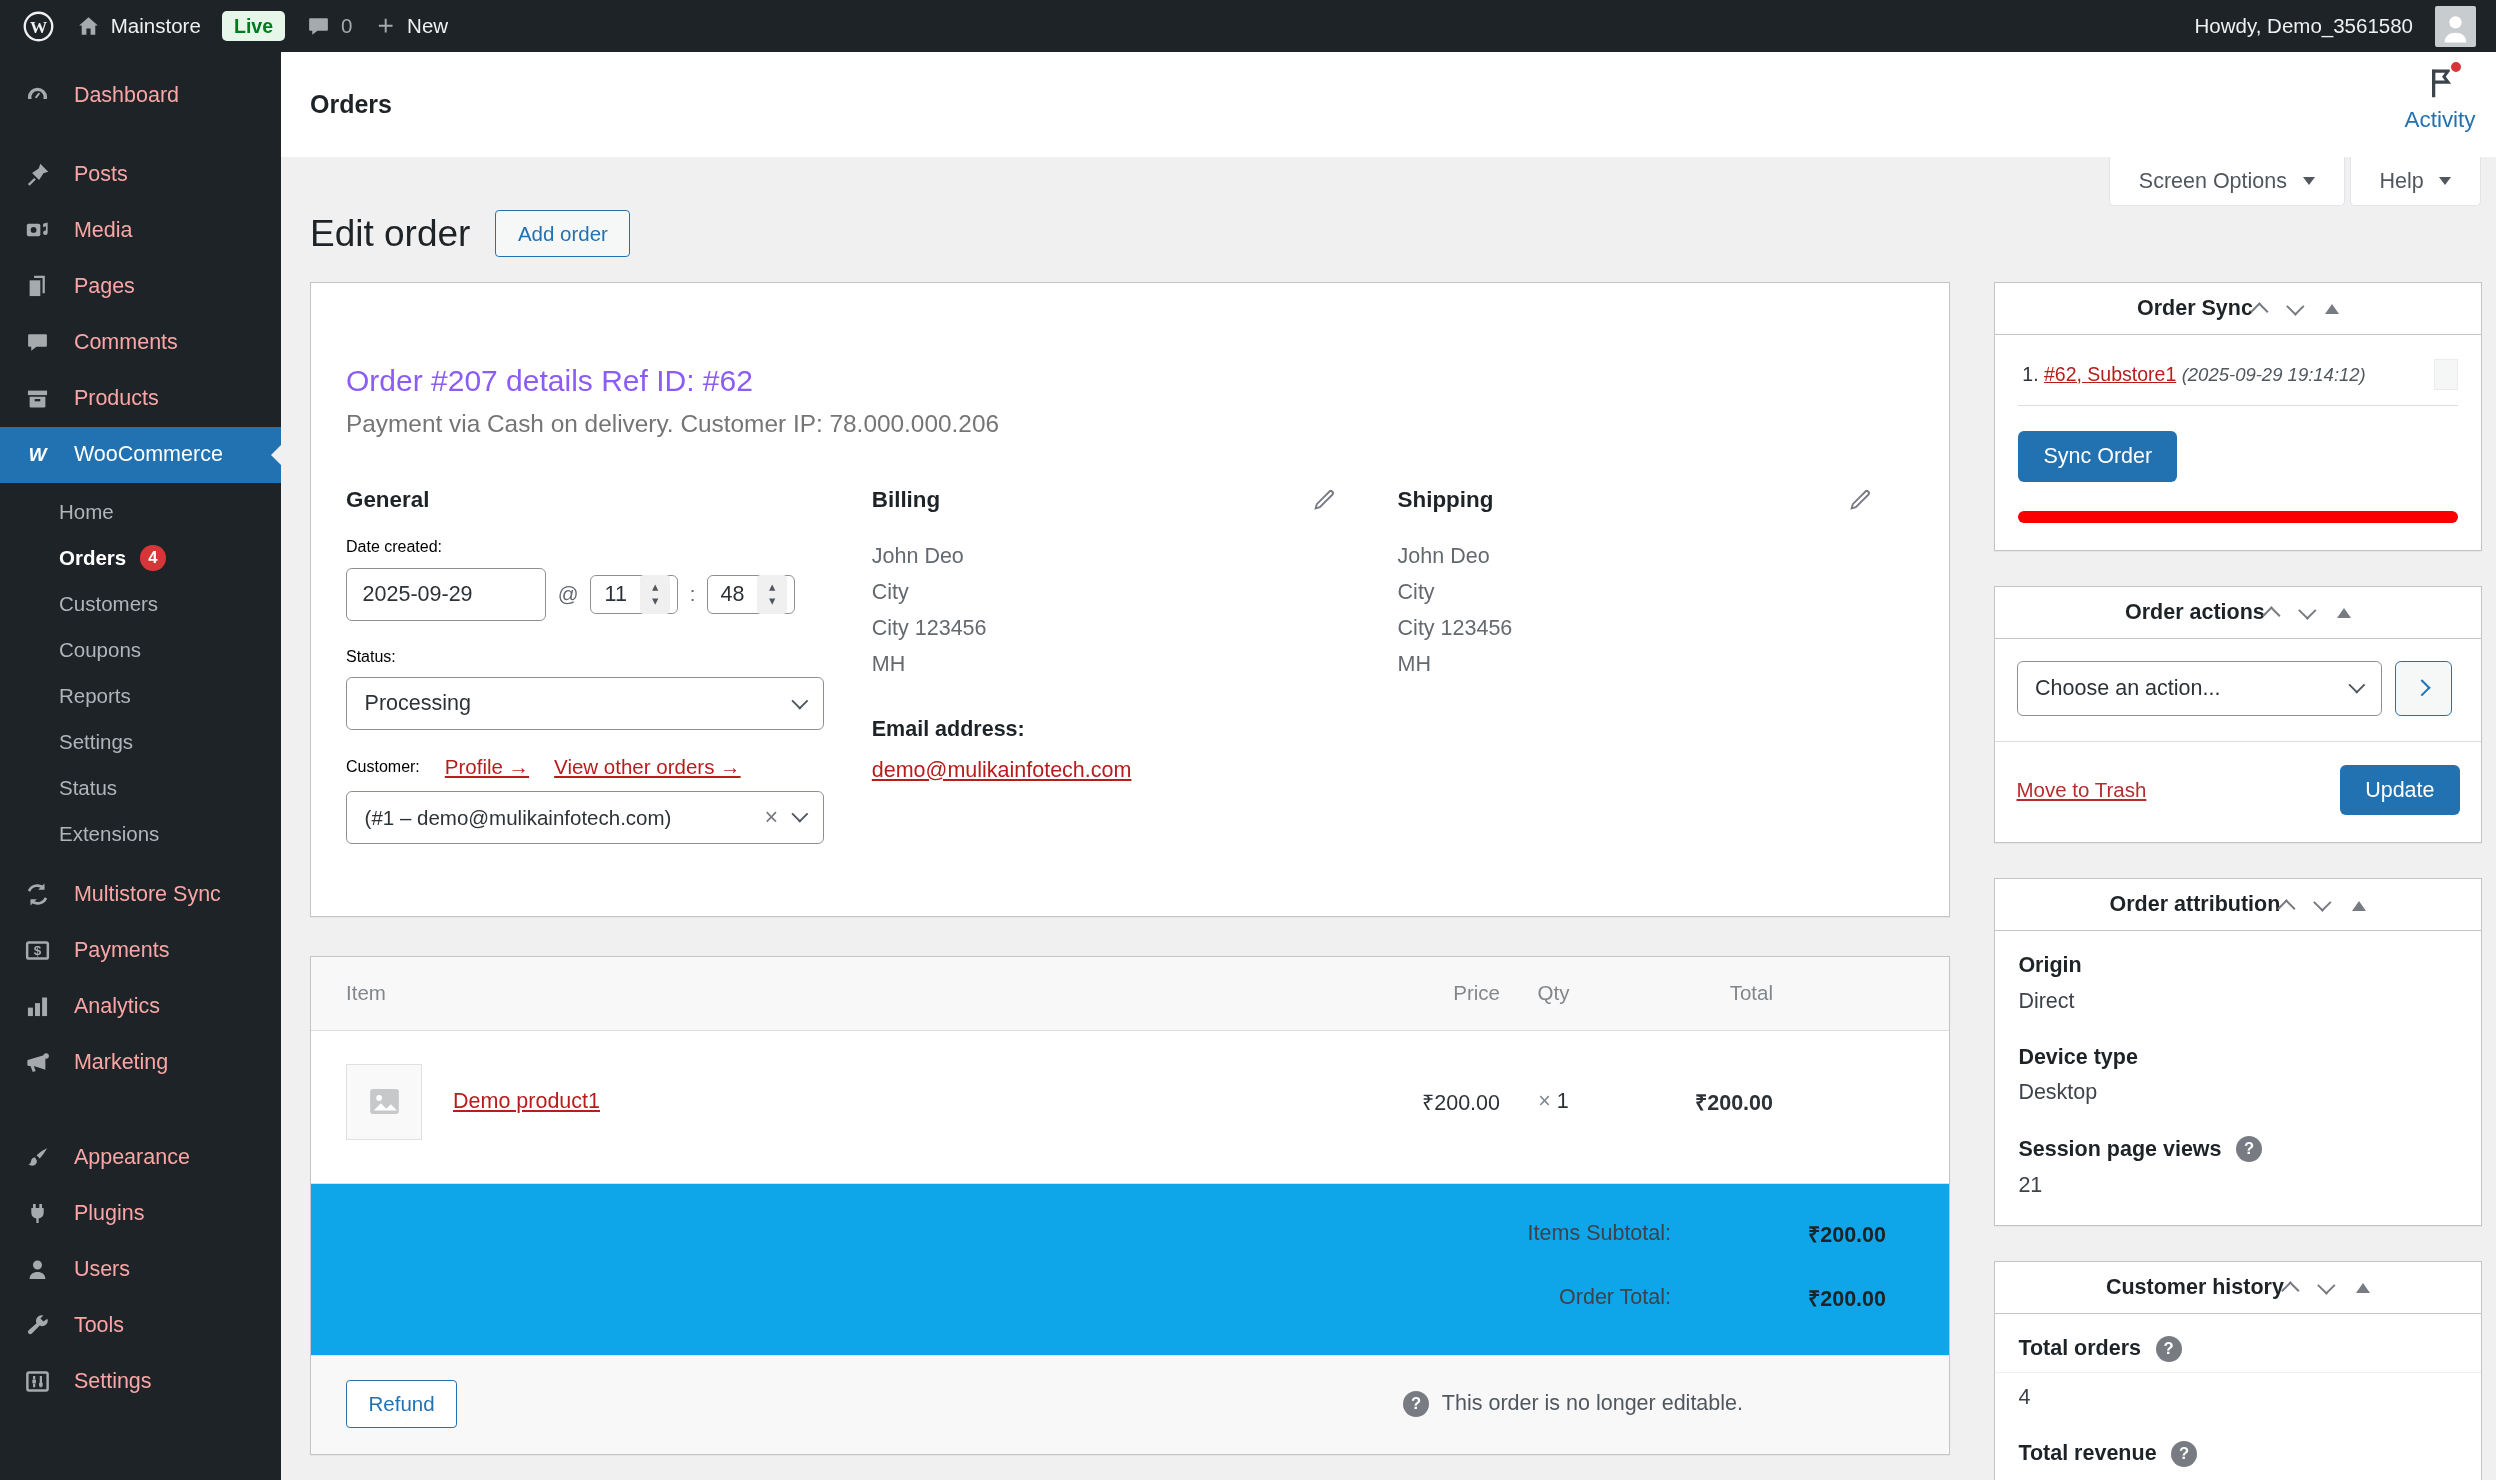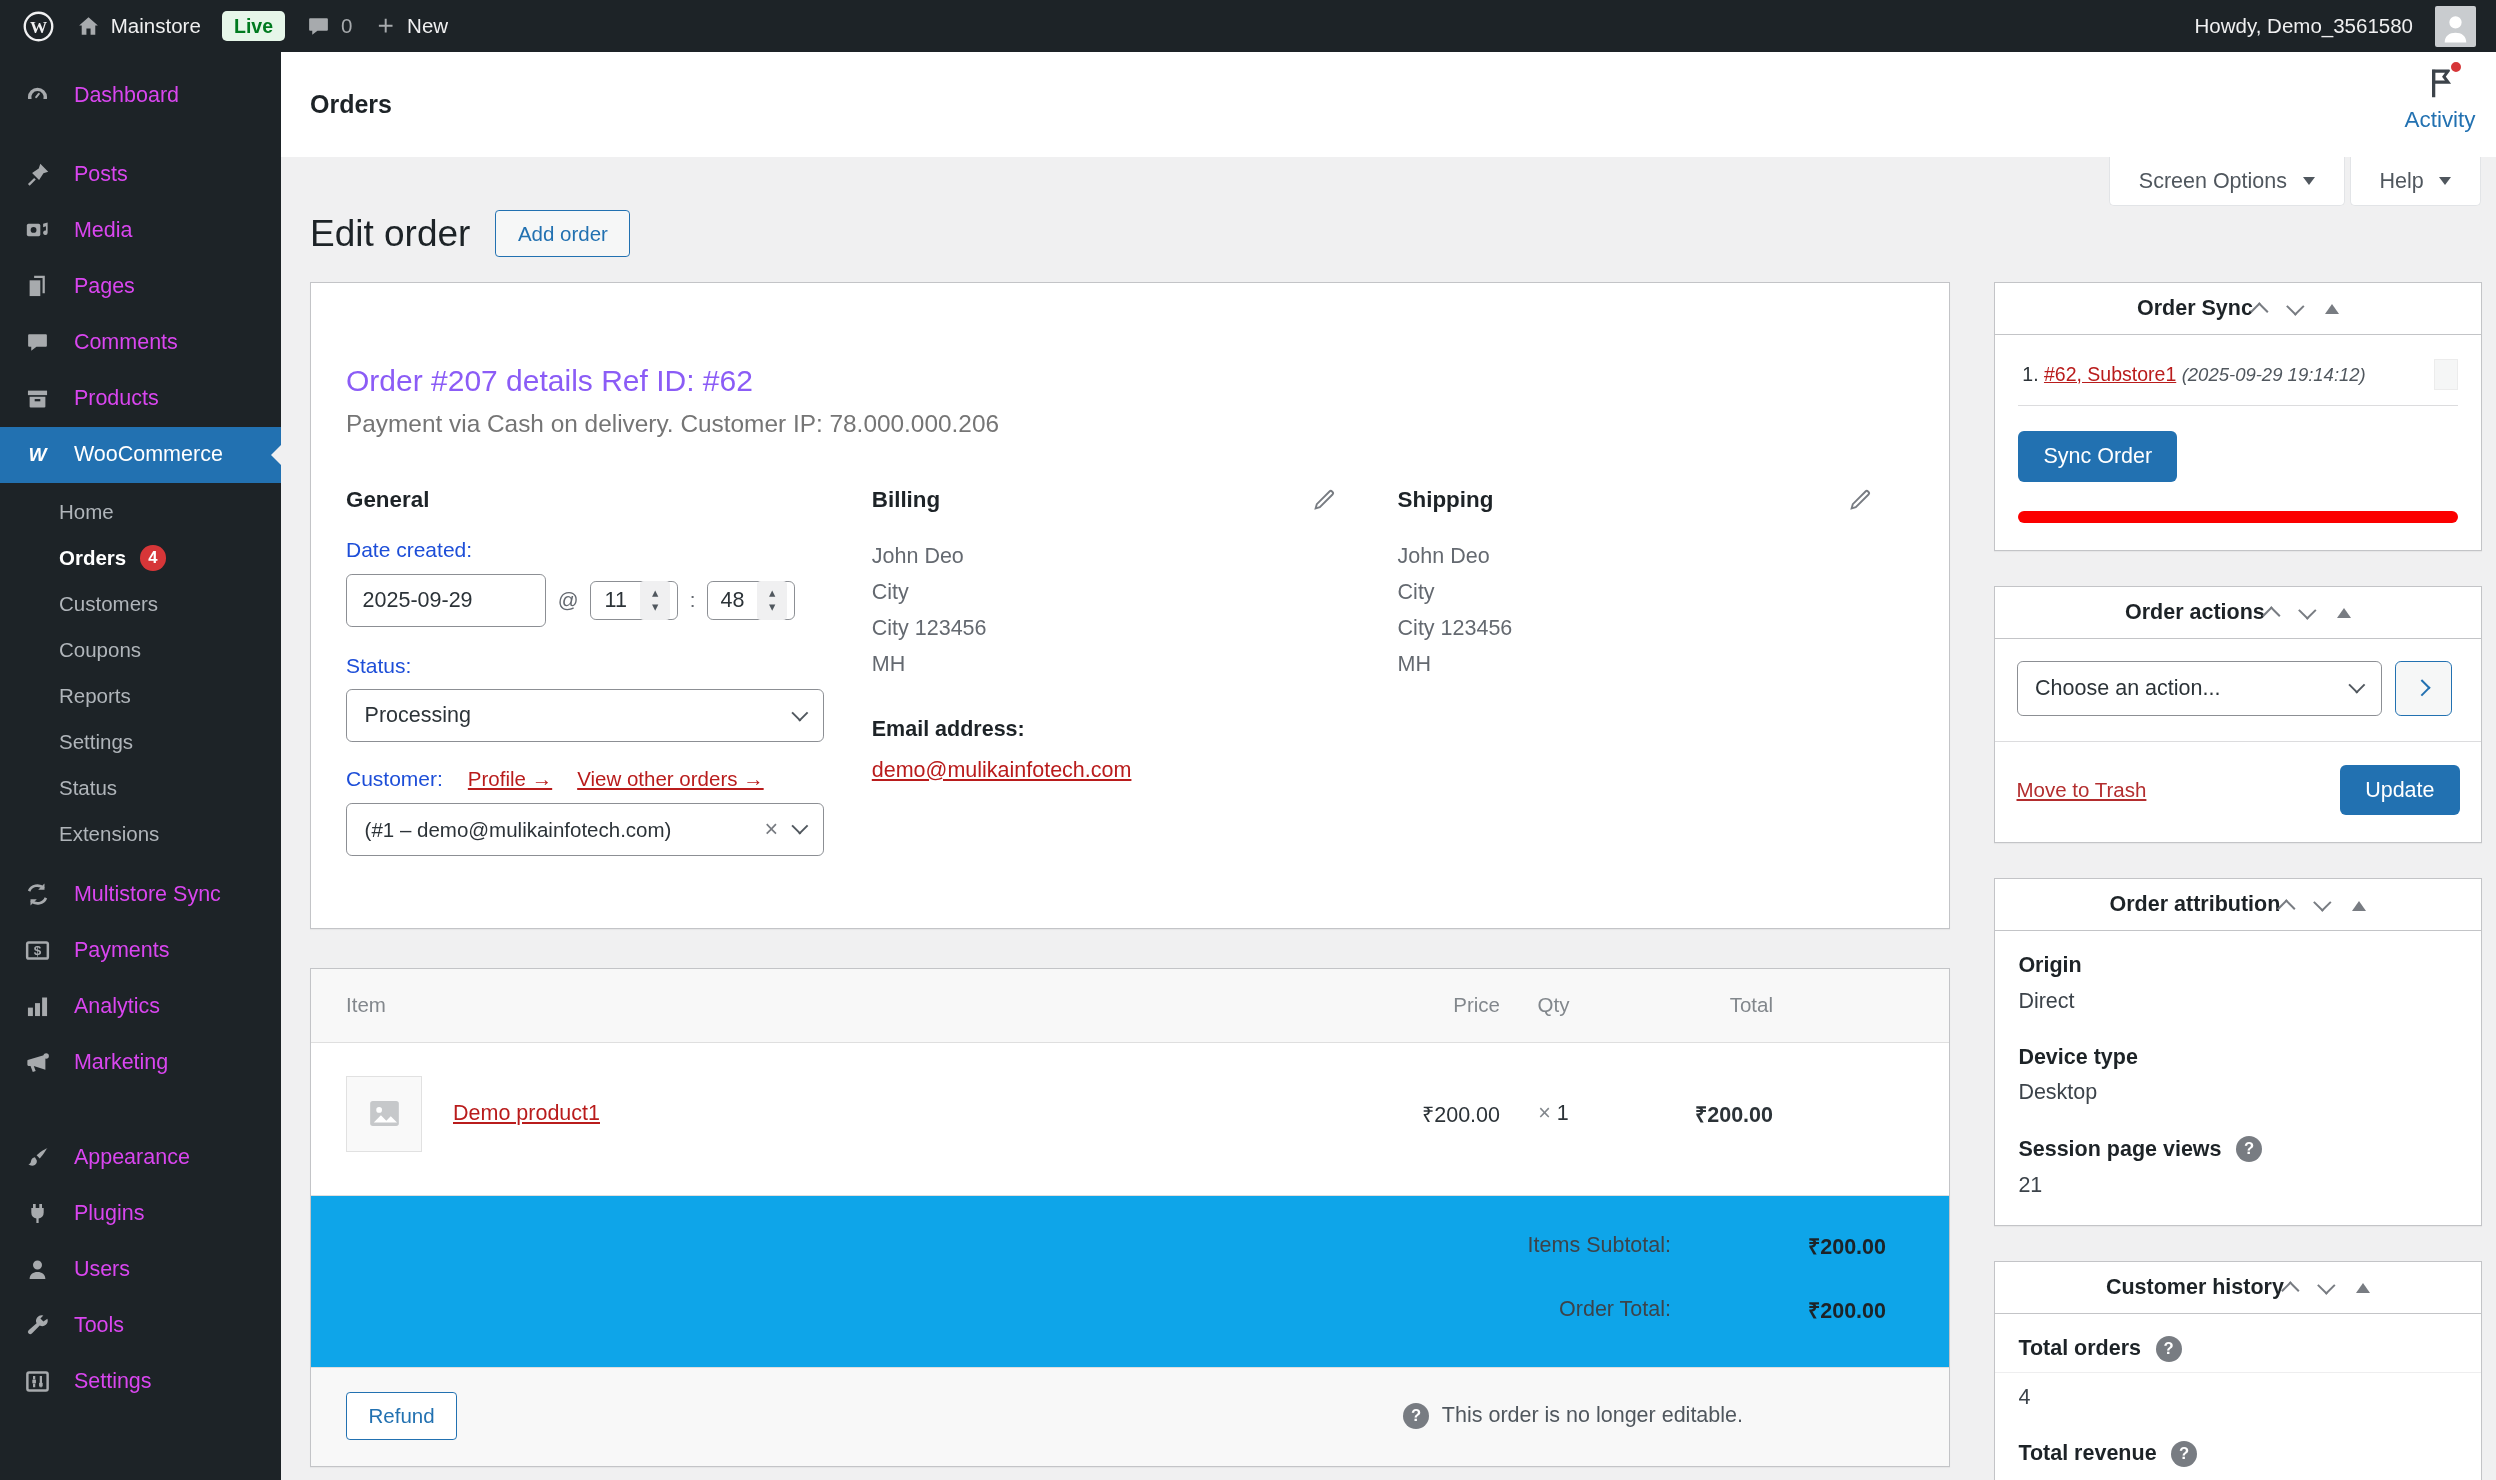--- a/index.html
+++ b/index.html
@@ -12,21 +12,21 @@
   .ab-ico { display:flex; align-items:center; }
   .ab-group { display:flex; align-items:center; gap:9.8px; }
   .live-badge { background:#e6f6e9; color:#007a1f; font-weight:600; font-size:19.5px; border-radius:4.9px; padding:3.9px 11.7px; }
   .ab-count { color:#a7aaad; font-size:20.5px; }
   .ab-spacer { flex:1; }
   .howdy { color:#f0f0f1; }
   .avatar { width:41px; height:41px; background:#c9cccf; border-radius:2px; display:flex; align-items:flex-end; justify-content:center; overflow:hidden; }
 
   
   .sidebar { position:absolute; top:52px; left:0; bottom:0; width:281px; background:#1d2327; padding-top:15.6px; }
-  .menu-item { height:56px; display:flex; align-items:center; gap:21.5px; padding-left:23.4px; color:#d946ef; font-size:21.5px; cursor:pointer; }
+  .menu-item { height:56px; display:flex; align-items:center; gap:21.5px; padding-left:23.4px; color:#fca5a5; font-size:21.5px; cursor:pointer; }
   .menu-item .mi-icon { width:29px; display:flex; justify-content:center; }
   .menu-item svg { fill:#a7aaad; }
   .menu-gap { height:23.4px; }
   .menu-gap-lg { height:39px; }
   .menu-item.active-woo { background:#2271b1; color:#fff; position:relative; }
   .menu-item.active-woo svg { fill:#fff; }
   .menu-item.active-woo::after { content:""; position:absolute; right:0; top:50%; transform:translateY(-50%);
     border:10.7px solid transparent; border-right-color:#f0f0f1; }
   .submenu { padding:5.9px 0 9.8px; }
   .sub-item { height:46px; display:flex; align-items:center; gap:13.7px; padding-left:59px; color:#b0b5ba; font-size:20.5px; cursor:pointer; }
@@ -58,21 +58,21 @@
   .col-right { width:488px; flex:none; display:flex; flex-direction:column; gap:35px; }
   .panel { background:#fff; border:1px solid #c3c4c7; box-shadow:0 1px 1px rgba(0,0,0,.04); }
 
   
   .p-order { padding:33px 35px 47px; }
   .order-title { font-size:30px; font-weight:400; color:#8b5cf6; margin-bottom:11.7px;margin-top:48px; }
   .payment-line { font-size:24.4px; color:#757575; margin-bottom:49px; }
   .cols { display:grid; grid-template-columns:1fr 1fr 1.02fr; column-gap:19.5px; }
   .col-head { display:flex; align-items:center; justify-content:space-between; padding-right:41px; margin-bottom:25px; }
   .col-head h3 { font-size:22.4px; font-weight:700; color:#1d2327; }
-  .field-label { font-size:21px; color:#1d4ed8; margin-bottom:11.7px; }
+  .field-label { font-size:16px; color:#000000; margin-bottom:11.7px; }
   .date-row { display:flex; align-items:center; gap:11.7px; margin-bottom:27px; }
   .txt-input { border:1px solid #8c8f94; border-radius:5.9px; height:53px; font-size:21.5px; color:#2c3338;
     padding:0 15.6px; background:#fff; font-family:inherit; }
   .date-input { width:200px; }
   .at-sign, .time-colon { font-size:20.5px; color:#646970; }
   .time-box { display:inline-flex; align-items:center; border:1px solid #8c8f94; border-radius:5.9px; height:39px; background:#fff; }
   .time-num { width:49px; text-align:center; font-size:21.5px; color:#2c3338; }
   .spinner { margin-right:6.8px; background:#f0f0f1; border-radius:3.9px; width:30px; height:39px;
     display:flex; flex-direction:column; align-items:center; justify-content:center; font-size:12.7px; line-height:1.15; color:#50575e; cursor:pointer; }
   .select { display:flex; align-items:center; border:1px solid #8c8f94; border-radius:5.9px; height:53px;

